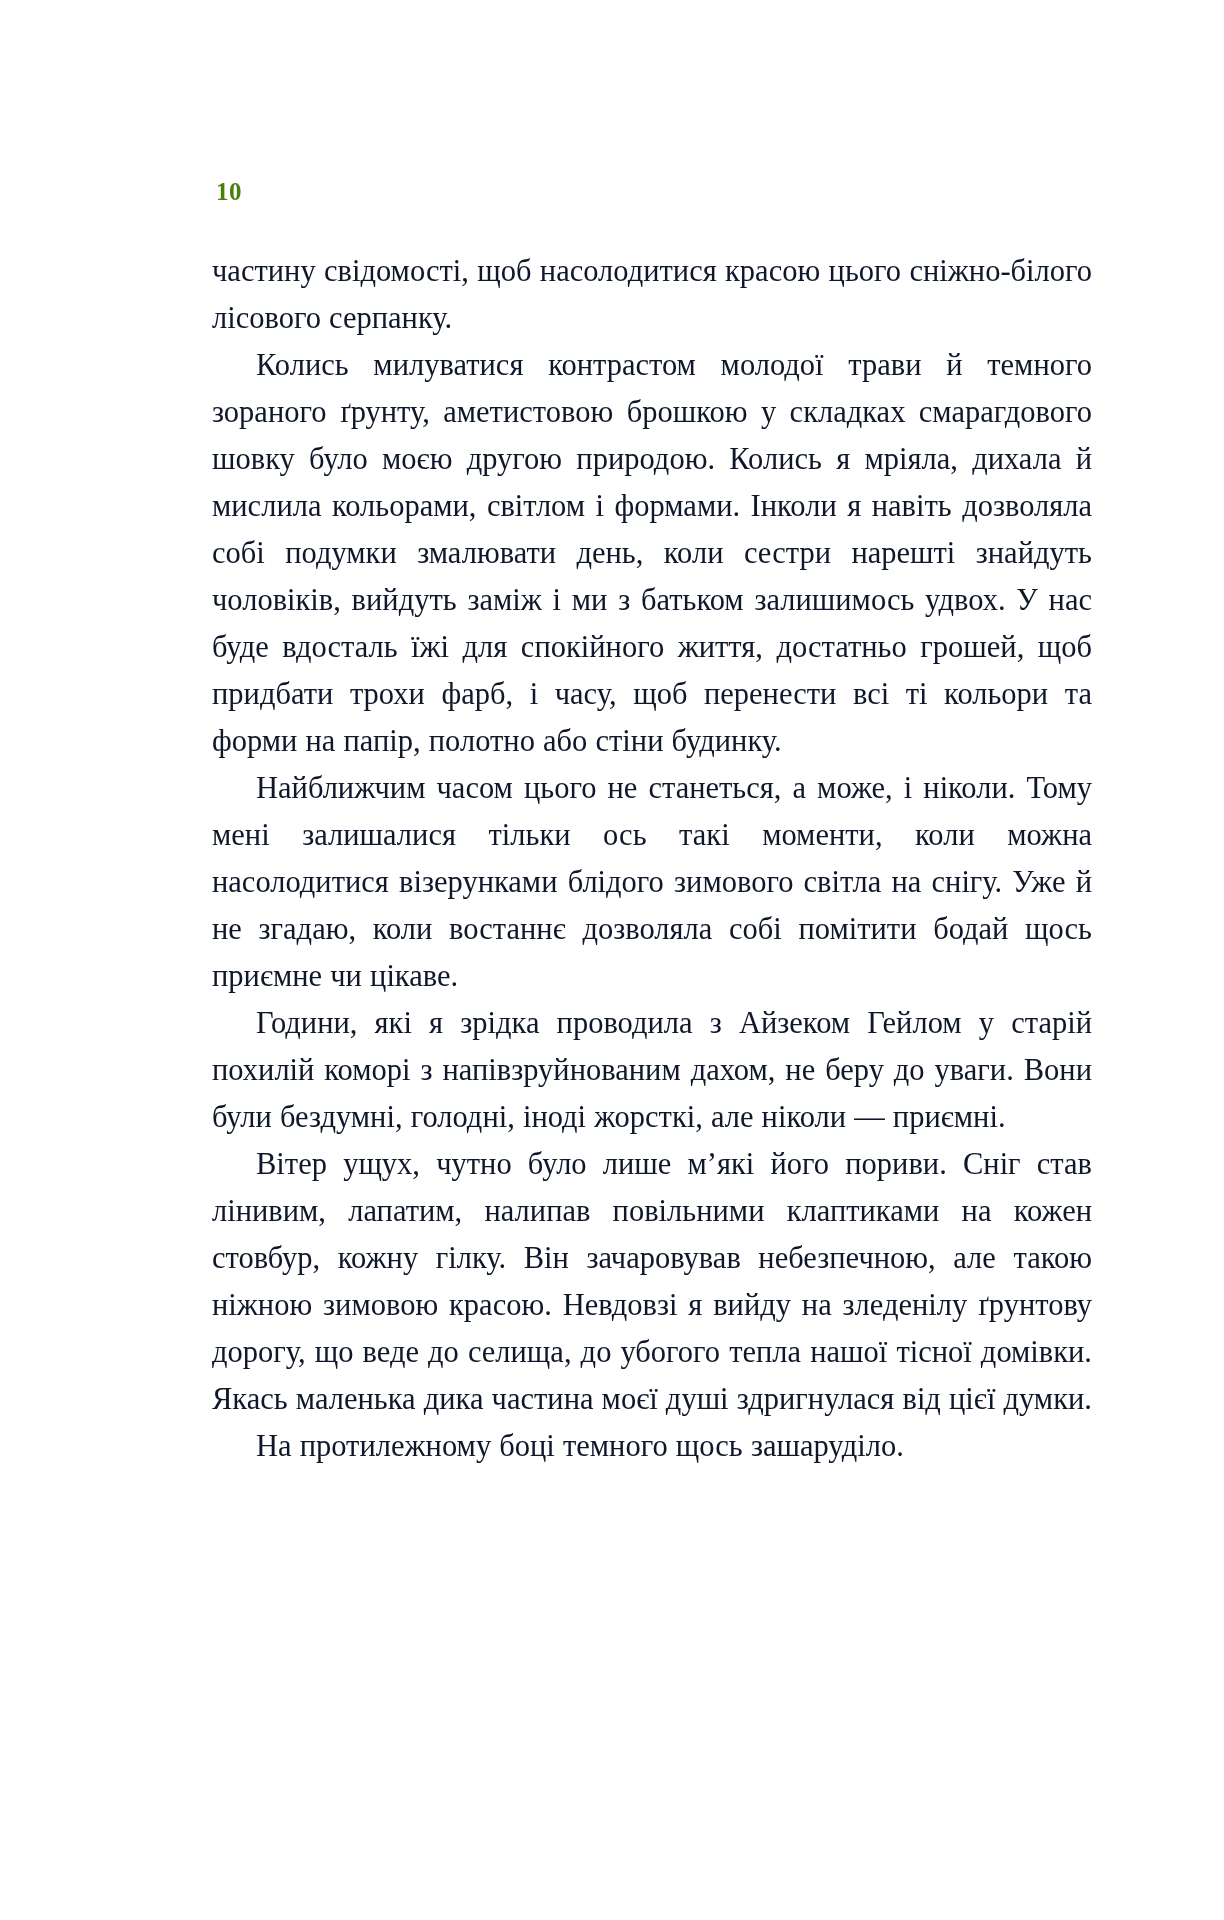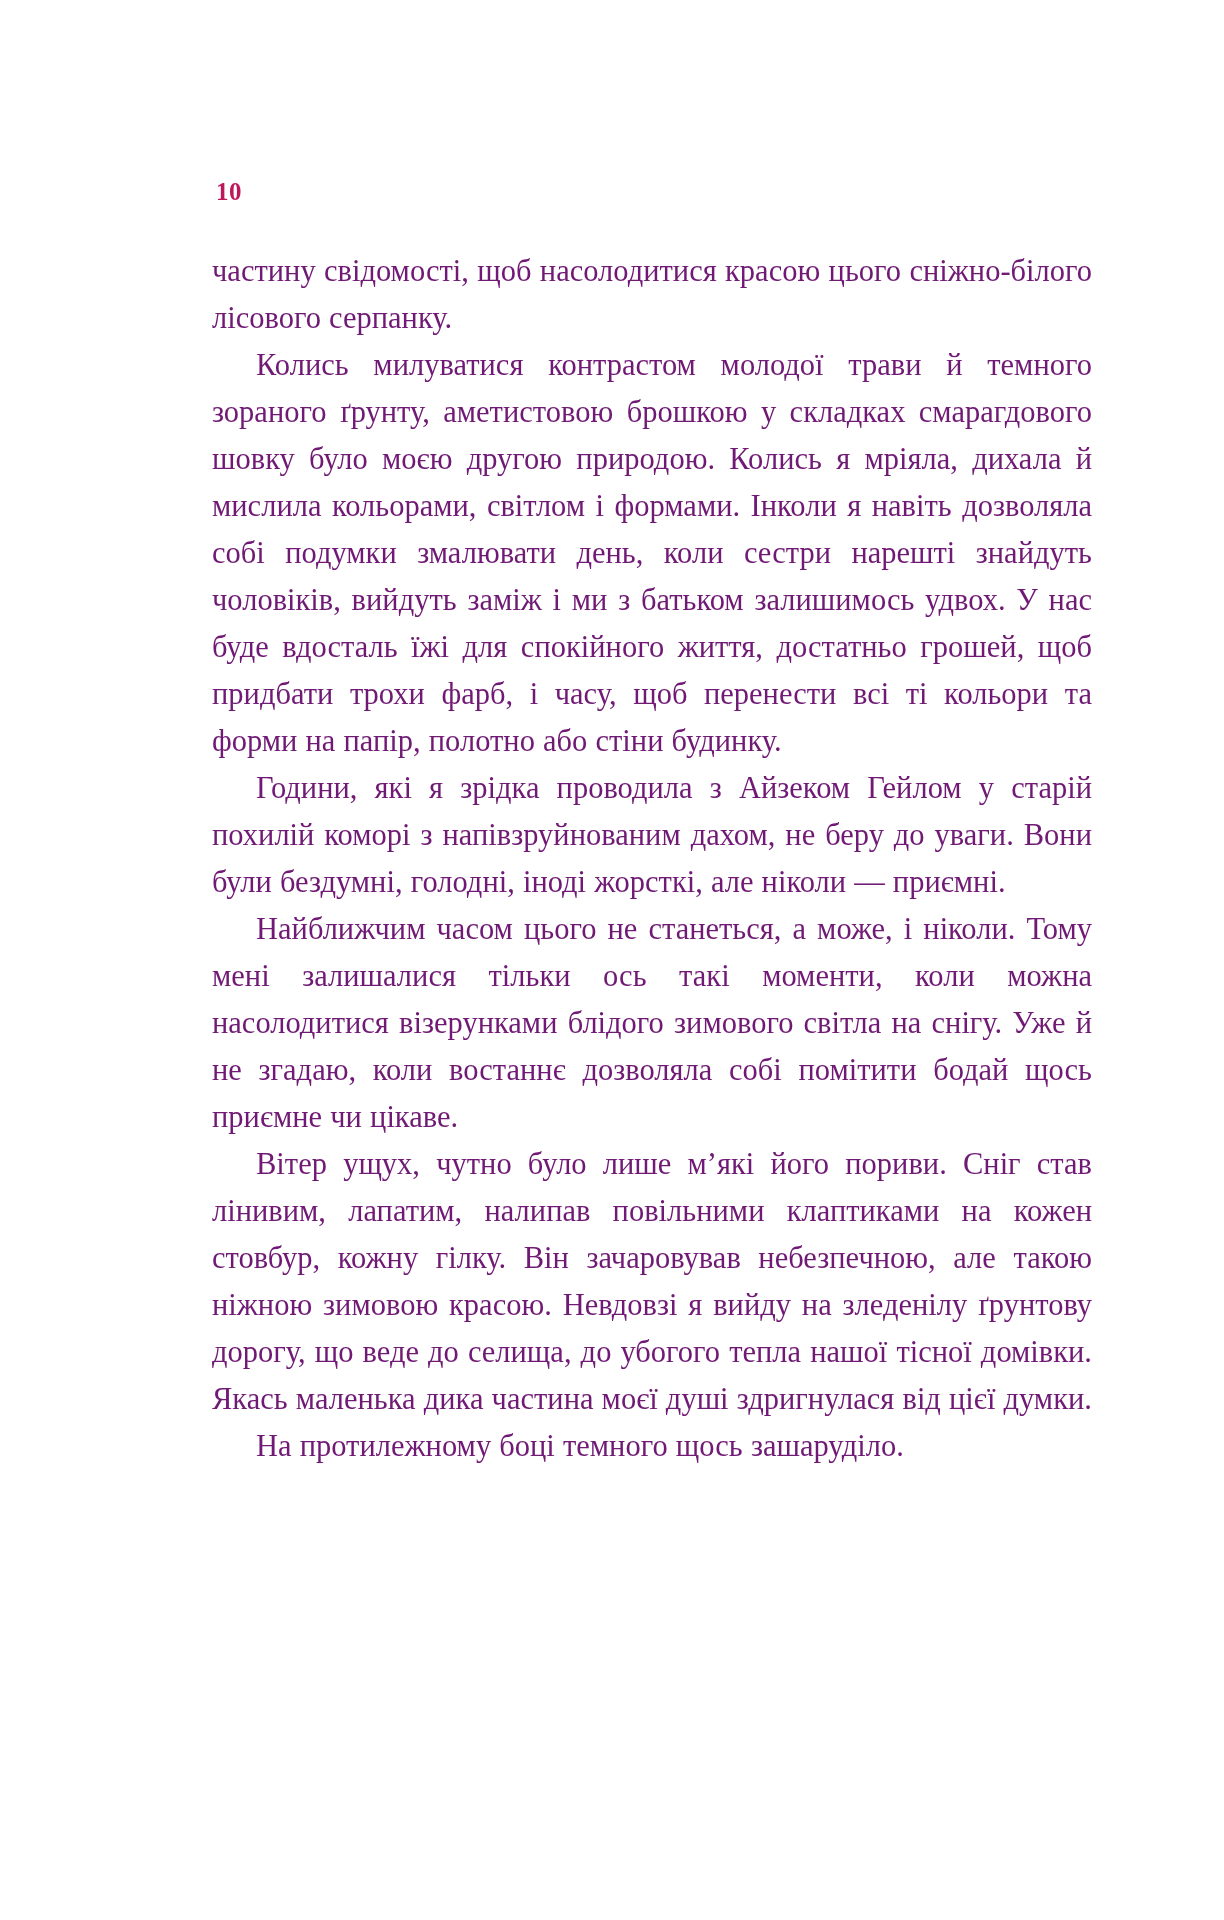--- a/index.html
+++ b/index.html
@@ -26,29 +26,29 @@
   .content {
     position: absolute;
     left: 212px;
     top: 178px;
     width: 880px;
   }
   .folio {
     font-family: "Liberation Serif", serif;
     font-size: 25px;
     font-weight: bold;
-    color: #be185d;
+    color: #4d7c0f;
     letter-spacing: 0.5px;
     margin: 0 0 42px 4px;
   }
   .body-text {
     font-size: 30.5px;
     line-height: 47px;
     text-align: justify;
-    color: #701a75;
+    color: #0f172a;
     -webkit-font-smoothing: antialiased;
   }
   .body-text p {
     margin: 0;
     text-indent: 0;
     text-align: justify;
     text-align-last: left;
     word-spacing: 0.5px;
   }
   .body-text p.indent {
@@ -60,19 +60,19 @@
 </style>
 </head>
 <body>
 
 <div class="page">
   <div class="content">
     <div class="folio">10</div>
     <div class="body-text">
       <p>частину свідомості, щоб насолодитися красою цього сніжно-білого лісового серпанку.</p>
       <p class="indent">Колись милуватися контрастом молодої трави й темного зораного ґрунту, аметистовою брошкою у складках смарагдового шовку було моєю другою природою. Колись я мріяла, дихала й мислила кольорами, світлом і формами. Інколи я навіть дозволяла собі подумки змалювати день, коли сестри нарешті знайдуть чоловіків, вийдуть заміж і ми з батьком залишимось удвох. У нас буде вдосталь їжі для спокійного життя, достатньо грошей, щоб придбати трохи фарб, і часу, щоб перенести всі ті кольори та форми на папір, полотно або стіни будинку.</p>
+      <p class="indent">Найближчим часом цього не станеться, а може, і ніколи. Тому мені залишалися тільки ось такі моменти, коли можна насолодитися візерунками блідого зимового світла на снігу. Уже й не згадаю, коли востаннє дозволяла собі помітити бодай щось приємне чи цікаве.</p>
       <p class="indent">Години, які я зрідка проводила з Айзеком Гейлом у старій похилій коморі з напівзруйнованим дахом, не беру до уваги. Вони були бездумні, голодні, іноді жорсткі, але ніколи — приємні.</p>
-      <p class="indent">Найближчим часом цього не станеться, а може, і ніколи. Тому мені залишалися тільки ось такі моменти, коли можна насолодитися візерунками блідого зимового світла на снігу. Уже й не згадаю, коли востаннє дозволяла собі помітити бодай щось приємне чи цікаве.</p>
       <p class="indent">Вітер ущух, чутно було лише м’які його пориви. Сніг став лінивим, лапатим, налипав повільними клаптиками на кожен стовбур, кожну гілку. Він зачаровував небезпечною, але такою ніжною зимовою красою. Невдовзі я вийду на зледенілу ґрунтову дорогу, що веде до селища, до убогого тепла нашої тісної домівки. Якась маленька дика частина моєї душі здригнулася від цієї думки.</p>
       <p class="indent last-line-left">На протилежному боці темного щось зашаруділо.</p>
     </div>
   </div>
 </div>
 
 </body></html>

